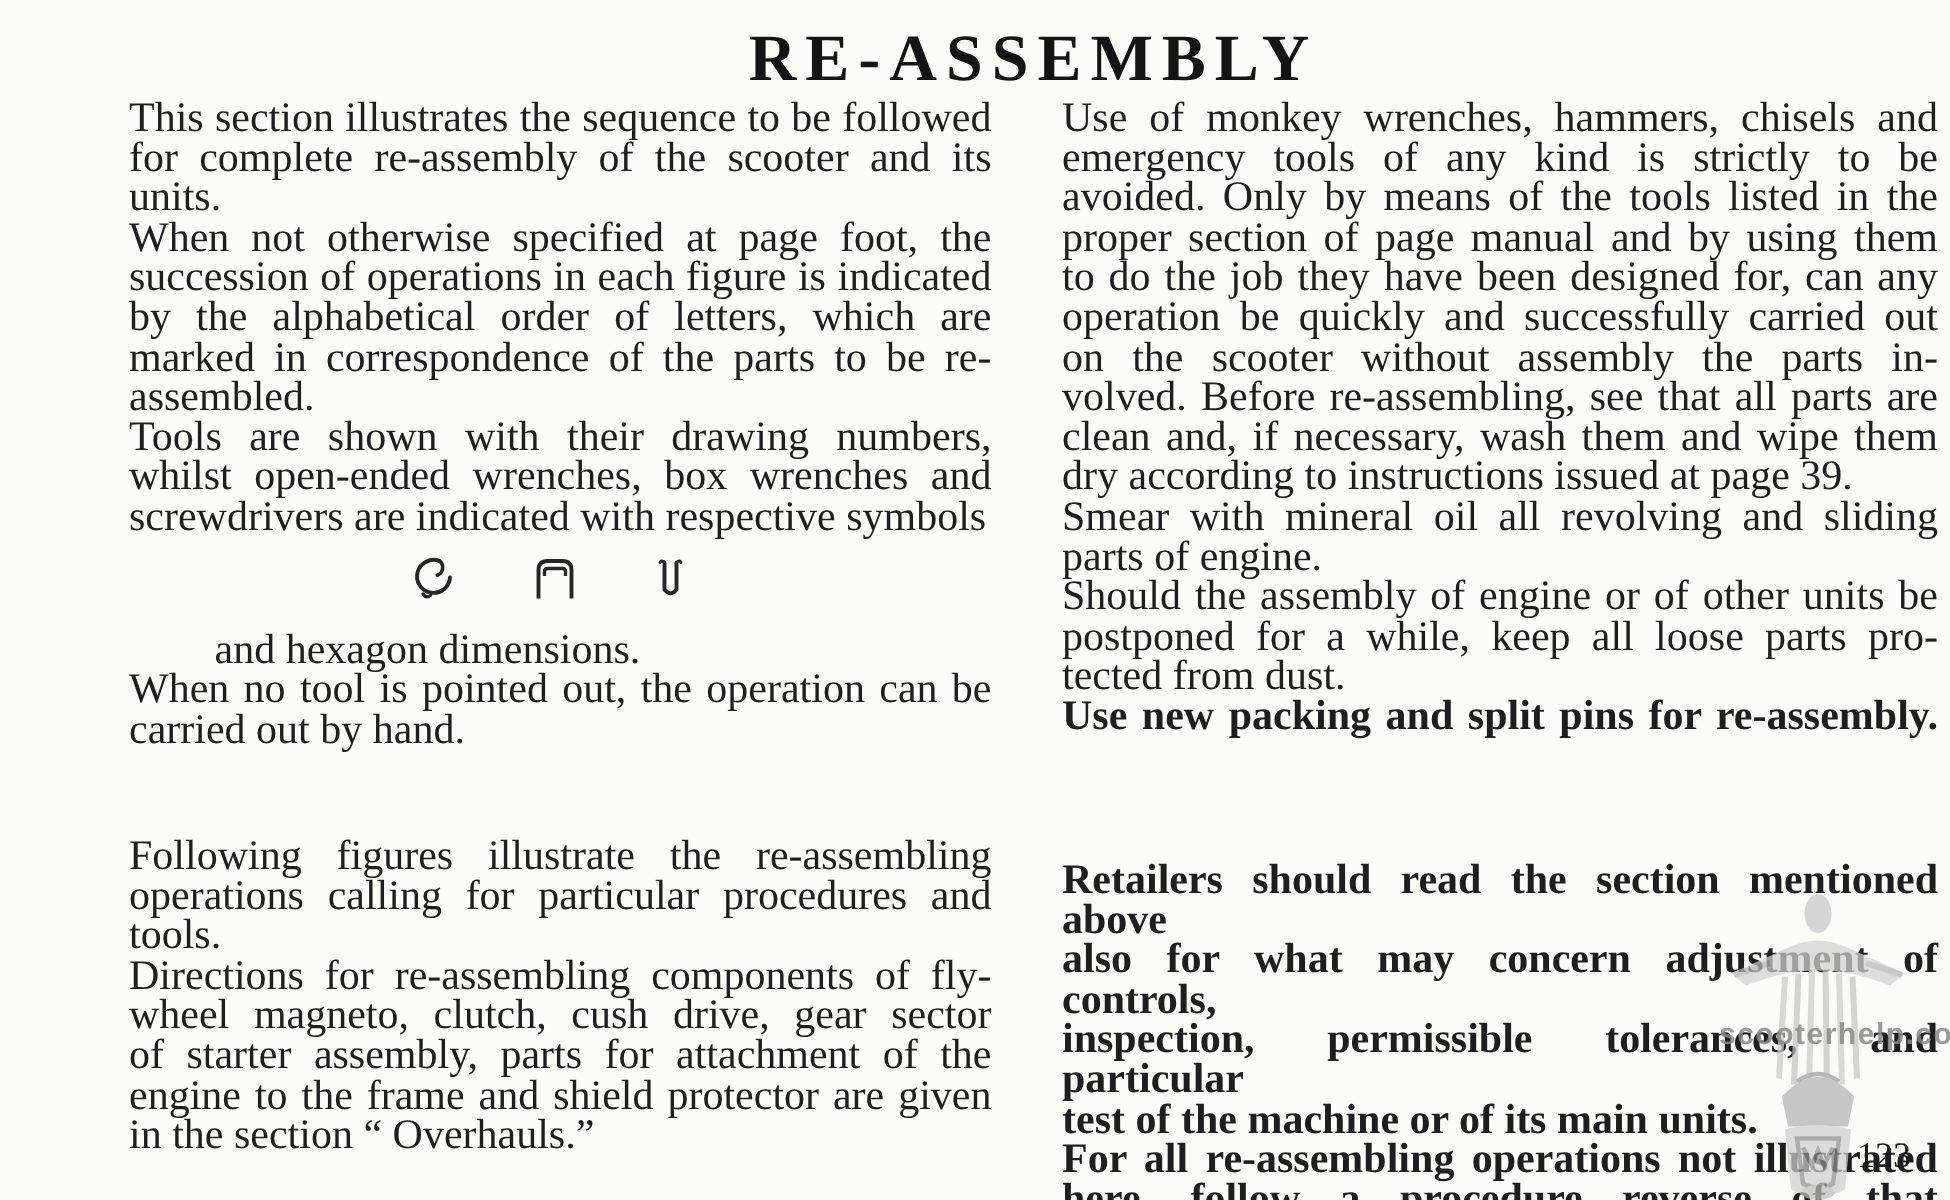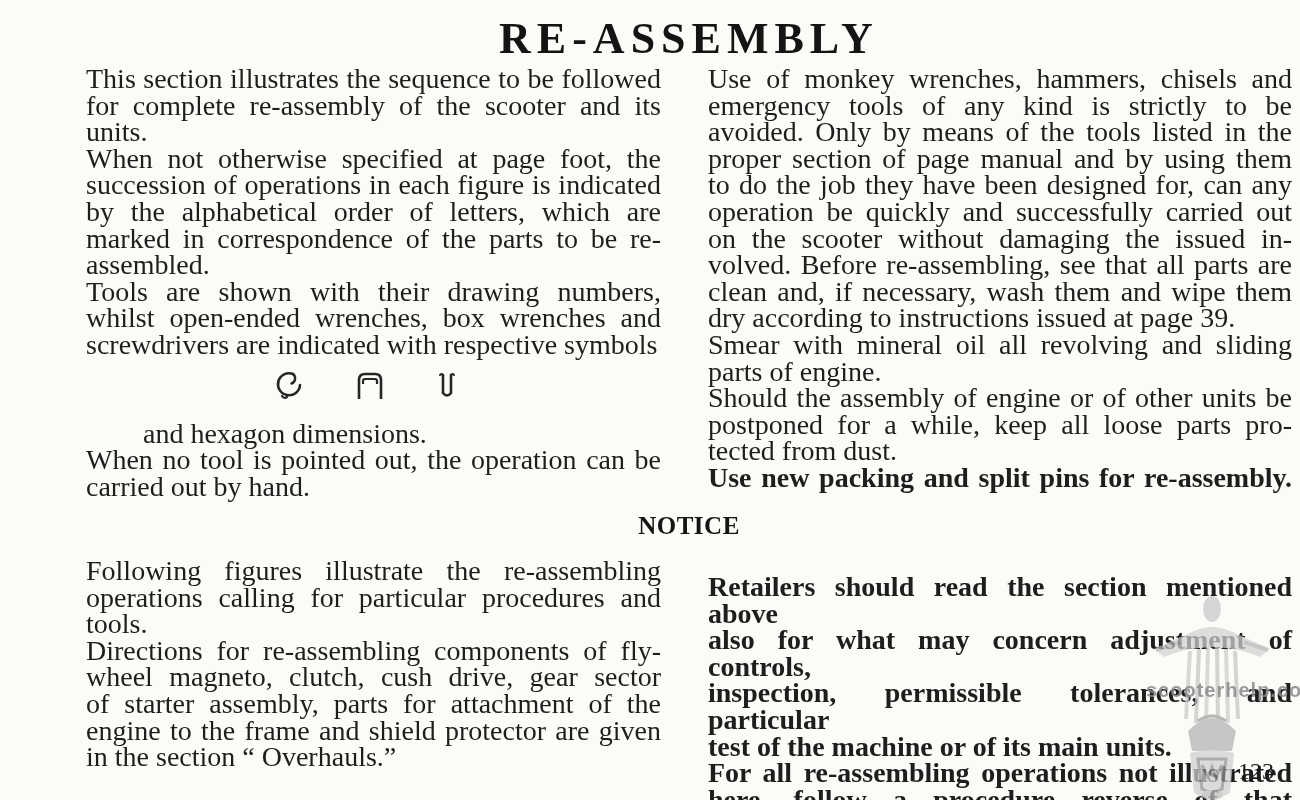--- a/index.html
+++ b/index.html
@@ -106,40 +106,39 @@
   </div>
 
   <div class="col col-tr">
       <div class="para">
         <div class="tline">Use of monkey wrenches, hammers, chisels and</div>
         <div class="tline">emergency tools of any kind is strictly to be</div>
         <div class="tline">avoided. Only by means of the tools listed in the</div>
         <div class="tline">proper section of page manual and by using them</div>
         <div class="tline">to do the job they have been designed for, can any</div>
         <div class="tline">operation be quickly and successfully carried out</div>
-        <div class="tline">on the scooter without damaging the issued in-</div>
+        <div class="tline">on the scooter without assembly the parts in-</div>
         <div class="tline">volved. Before re-assembling, see that all parts are</div>
         <div class="tline">clean and, if necessary, wash them and wipe them</div>
         <div class="tline tlast">dry according to instructions issued at page 39.</div>
       </div>
       <div class="para">
         <div class="tline">Smear with mineral oil all revolving and sliding</div>
         <div class="tline tlast">parts of engine.</div>
       </div>
       <div class="para">
         <div class="tline">Should the assembly of engine or of other units be</div>
         <div class="tline">postponed for a while, keep all loose parts pro-</div>
         <div class="tline tlast">tected from dust.</div>
       </div>
       <div class="para bold">
         <div class="tline">Use new packing and split pins for re-assembly.</div>
       </div>
     </div>
 
-  <h2 class="notice-heading">NOTICE</h2>
 
   <div class="col col-bl">
       <div class="para">
         <div class="tline">Following figures illustrate the re-assembling</div>
         <div class="tline">operations calling for particular procedures and</div>
         <div class="tline tlast">tools.</div>
       </div>
       <div class="para">
         <div class="tline">Directions for re-assembling components of fly-</div>
         <div class="tline">wheel magneto, clutch, cush drive, gear sector</div>

